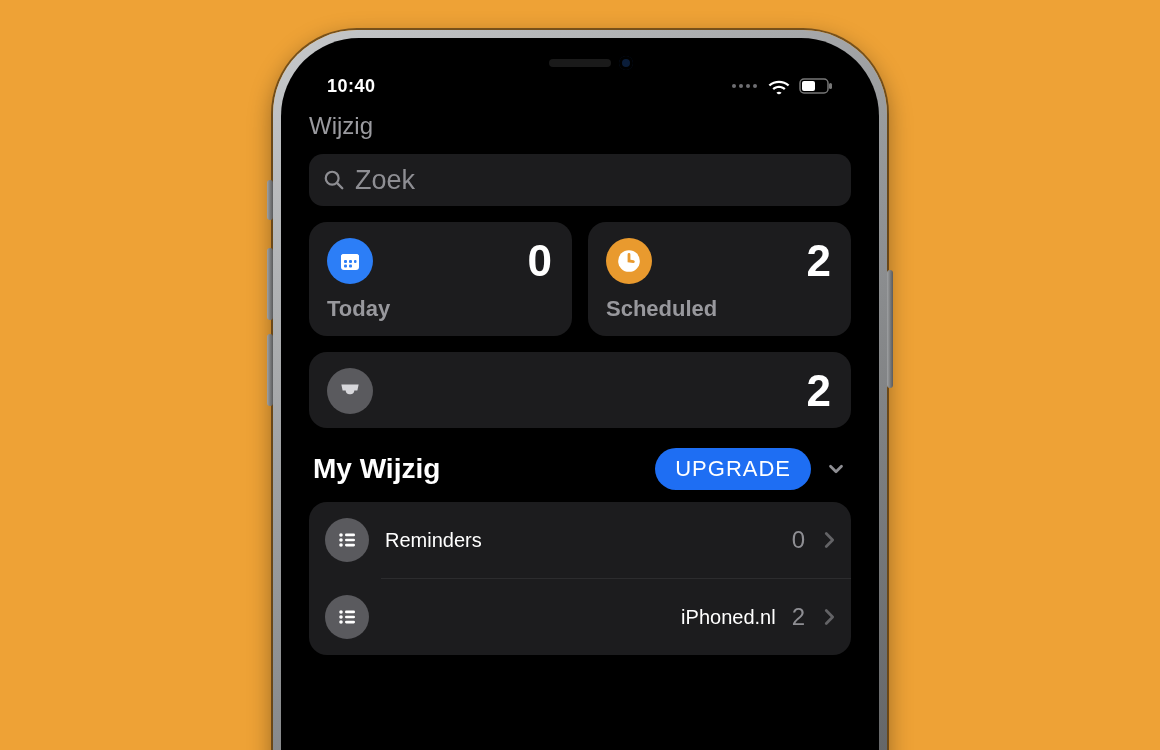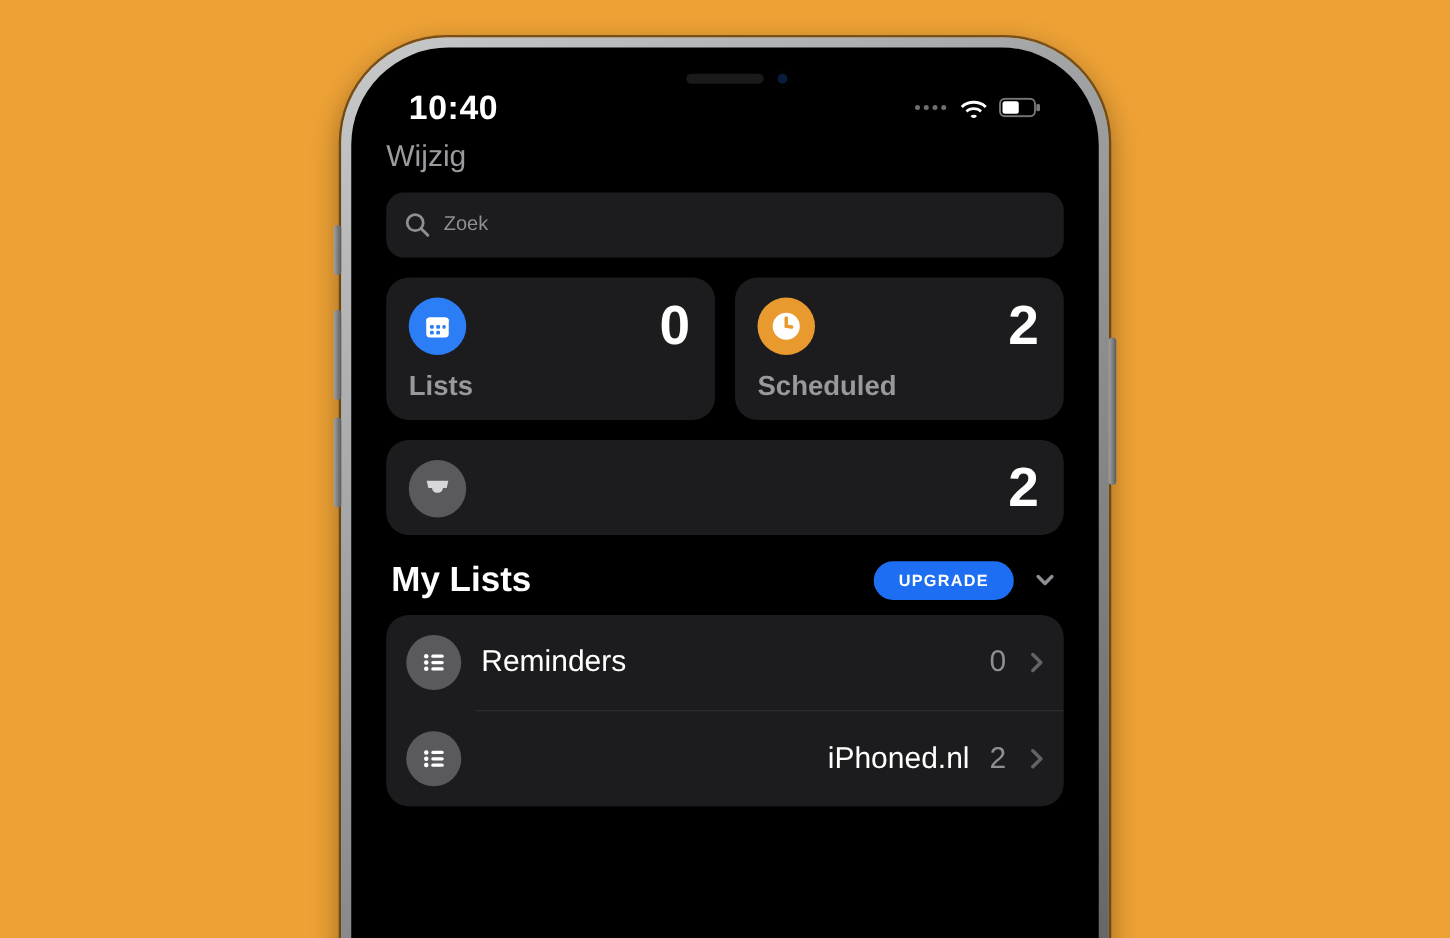--- a/index.html
+++ b/index.html
@@ -58,42 +58,42 @@
   .vol-up   { left:-6px; top:218px; width:6px; height:72px; }
   .vol-down { left:-6px; top:304px; width:6px; height:72px; }
   .silence  { left:-6px; top:150px; width:6px; height:40px; }
   .power    { right:-6px; top:240px; width:6px; height:118px; }
 
   
   .content { position:absolute; inset:0; padding: 18px 22px 0 22px; color:#fff; }
 
   
   .status-bar { height: 44px; display:flex; align-items:center; justify-content:space-between; padding: 0 18px; }
-  .time { font-size: 27px; font-weight:600; letter-spacing: .5px; margin-top:4px;}
+  .time { font-size: 18px; font-weight:600; letter-spacing: .5px; margin-top:4px;}
   .status-icons { display:flex; align-items:center; gap:8px; margin-top:4px;}
   .dots { display:flex; gap:3px; margin-right:2px;}
   .dots span{ width:4px;height:4px;border-radius:50%;background:#6e6e72;}
   .wifi svg, .battery svg { display:block; }
 
   
   .nav-row { display:flex; justify-content:flex-start; padding: 6px 8px 8px 0; }
   .edit-btn { font-size: 24px; font-weight:400; color:#9a9a9f; }
 
   
   .search {
     margin-top: 6px;
     background:#1c1c1e;
     border-radius: 14px;
     height: 52px;
     display:flex; align-items:center;
     padding: 0 14px;
     gap: 10px;
   }
   .search-icon svg { display:block; }
-  .search-text { font-size: 16px; color:#8e8e93; }
+  .search-text { font-size: 27px; color:#8e8e93; }
 
   
   .cards-row { display:flex; gap:16px; margin-top:16px; }
   .card {
     background:#1c1c1e;
     border-radius:18px;
     flex:1;
     padding:16px 20px 14px 18px;
     display:flex; flex-direction:column; gap:12px;
   }
@@ -103,31 +103,31 @@
   .icon-circle { width:46px;height:46px;border-radius:50%; display:flex;align-items:center;justify-content:center; }
   .ic-blue   { background:#2c7ef7; }
   .ic-orange { background:#e99a2e; }
   .ic-grey   { background:#5a5a5e; }
   .card-wide { margin-top:16px; }
 
   
   .lists-header { display:flex; align-items:center; justify-content:space-between; margin:20px 4px 12px 4px; }
   .lists-title { font-size:28px; font-weight:700; }
   .lists-right { display:flex; align-items:center; gap:14px; }
-  .upgrade-pill { background:#1e6ef3; color:#fff; font-size:13px; font-weight:700; letter-spacing:1px; padding:8px 20px; border-radius:999px; }
+  .upgrade-pill { background:#1e6ef3; color:#fff; font-size:22px; font-weight:400; letter-spacing:1px; padding:8px 20px; border-radius:999px; }
   .chev svg { display:block; }
 
   
   .lists-box { background:#1c1c1e; border-radius:18px; overflow:hidden; }
   .list-row { display:flex; align-items:center; padding:16px 14px 16px 16px; gap:16px; }
   .list-row + .list-row { border-top:1px solid #2c2c2e; margin-left:72px; padding-left:0;text-align:right; }
   .list-row + .list-row .row-left{ margin-left:-72px; padding-left:16px;}
   .row-left{display:flex;align-items:center;gap:16px;flex:1;}
   .list-icon { width:44px;height:44px;border-radius:50%;background:#5a5a5e; display:flex;align-items:center;justify-content:center; }
-  .list-name { font-size:24px; color:#fff; flex:1; }
+  .list-name { font-size:20px; color:#fff; flex:1; }
   .list-count { font-size:24px; color:#8e8e93; }
   .disclosure svg{display:block;}
 
 </style>
 </head>
 <body>
 
 <div class="phone">
   <div class="side-btn silence"></div>
   <div class="side-btn vol-up"></div>
@@ -190,21 +190,21 @@
                     <rect x="3" y="5" width="18" height="5" rx="3" fill="#fff"></rect>
                     <rect x="6" y="11" width="3" height="3" rx="1" fill="#2c7ef7"></rect>
                     <rect x="11" y="11" width="3" height="3" rx="1" fill="#2c7ef7"></rect>
                     <rect x="16" y="11" width="2.5" height="3" rx="1" fill="#2c7ef7"></rect>
                     <rect x="6" y="15.5" width="3" height="3" rx="1" fill="#2c7ef7"></rect>
                     <rect x="11" y="15.5" width="3" height="3" rx="1" fill="#2c7ef7"></rect>
                   </svg>
               </div>
               <div class="card-count">0</div>
             </div>
-            <div class="card-label">Lists</div>
+            <div class="card-label">Today</div>
           </div>
 
           <div class="card">
             <div class="card-top">
               <div class="icon-circle ic-orange">
                 <svg width="26" height="26" viewBox="0 0 24 24">
                     <circle cx="12" cy="12" r="10" fill="#fff"></circle>
                     <path d="M12 6v6l4 .5" stroke="#e99a2e" stroke-width="2.6" stroke-linecap="round" fill="none"></path>
                   </svg>
               </div>
@@ -220,21 +220,21 @@
               <svg width="26" height="26" viewBox="0 0 24 24">
                   <path fill="#d7d7db" d="M4 6h16l-1.2 5.5H16c0 1.9-1.6 3.5-3.5 3.5h-1C9.6 15 8 13.4 8 11.5H5.2L4 6z"></path>
                   <path fill="#d7d7db" d="M4 11.5h4c0 1.9 1.6 3.5 3.5 3.5h1c1.9 0 3.5-1.6 3.5-3.5h4V17c0 1.1-.9 2-2 2H6c-1.1 0-2-.9-2-2v-5.5z" opacity=".0"></path>
                 </svg>
             </div>
             <div class="card-count">2</div>
           </div>
         </div>
 
         <div class="lists-header">
-          <div class="lists-title">My Lists</div>
+          <div class="lists-title">My Wijzig</div>
           <div class="lists-right">
             <div class="upgrade-pill">UPGRADE</div>
             <span class="chev">
               <svg width="22" height="22" viewBox="0 0 24 24">
                   <path d="M6 9l6 6 6-6" fill="none" stroke="#8e8e93" stroke-width="3" stroke-linecap="round" stroke-linejoin="round"></path>
                 </svg>
             </span>
           </div>
         </div>
 

